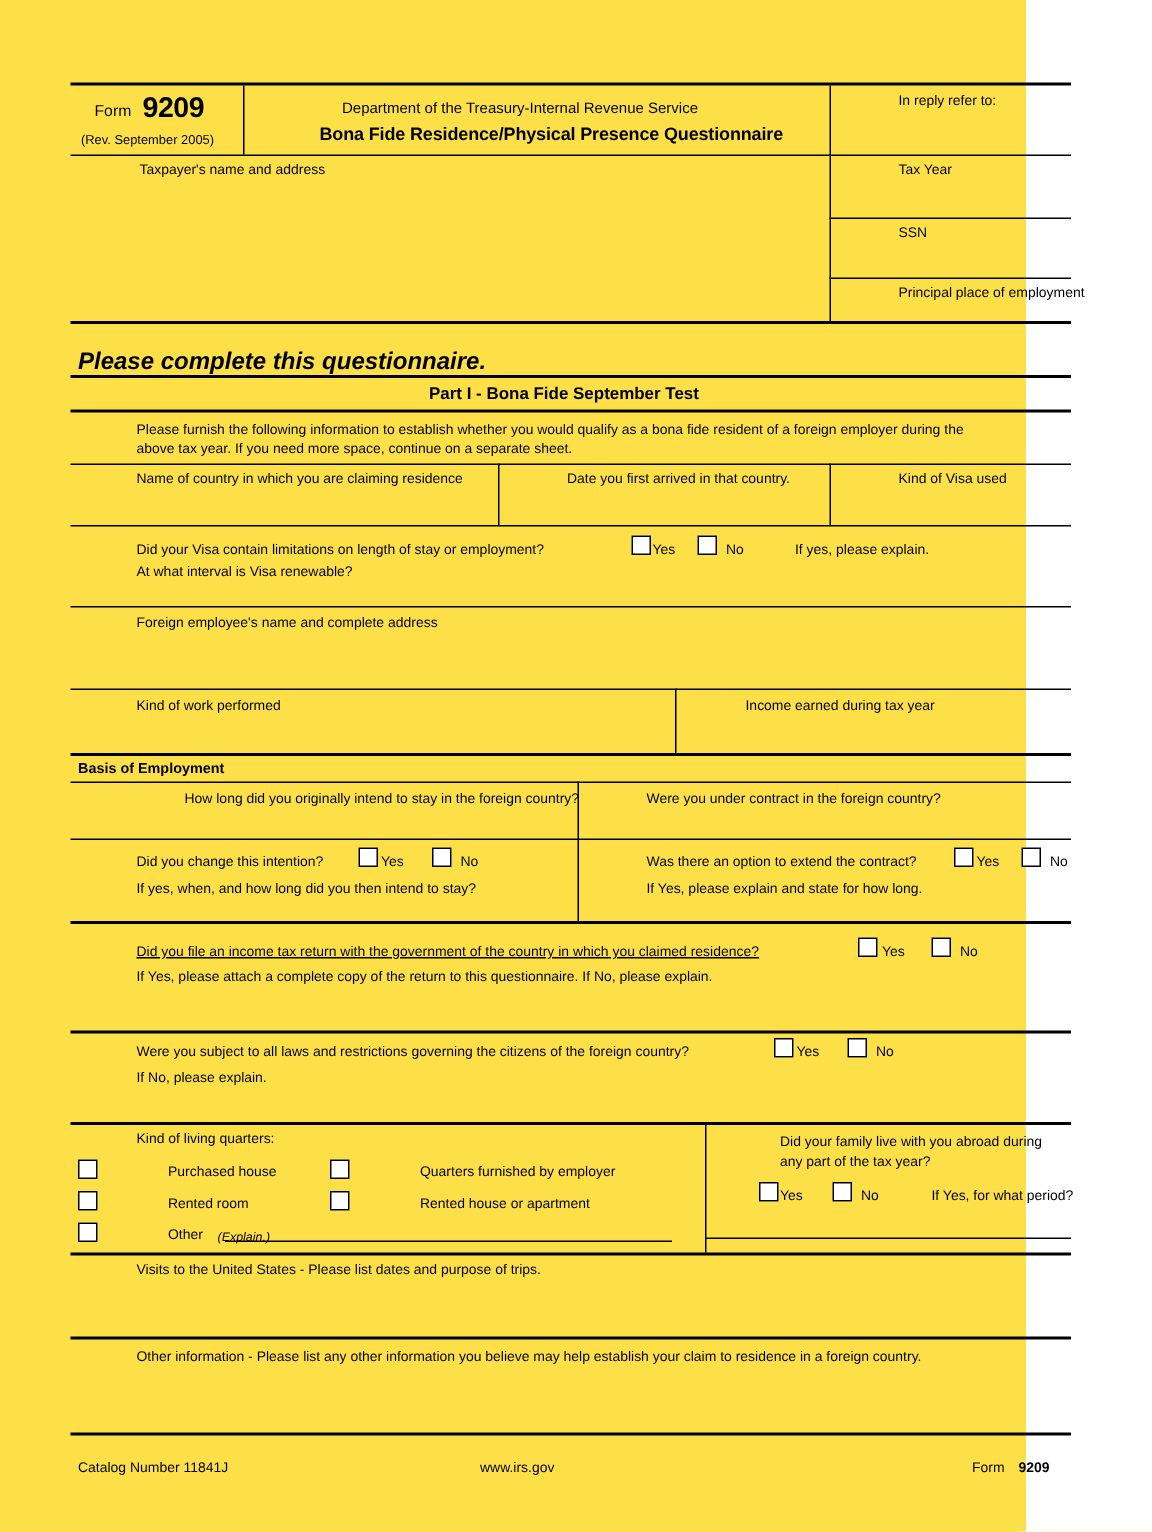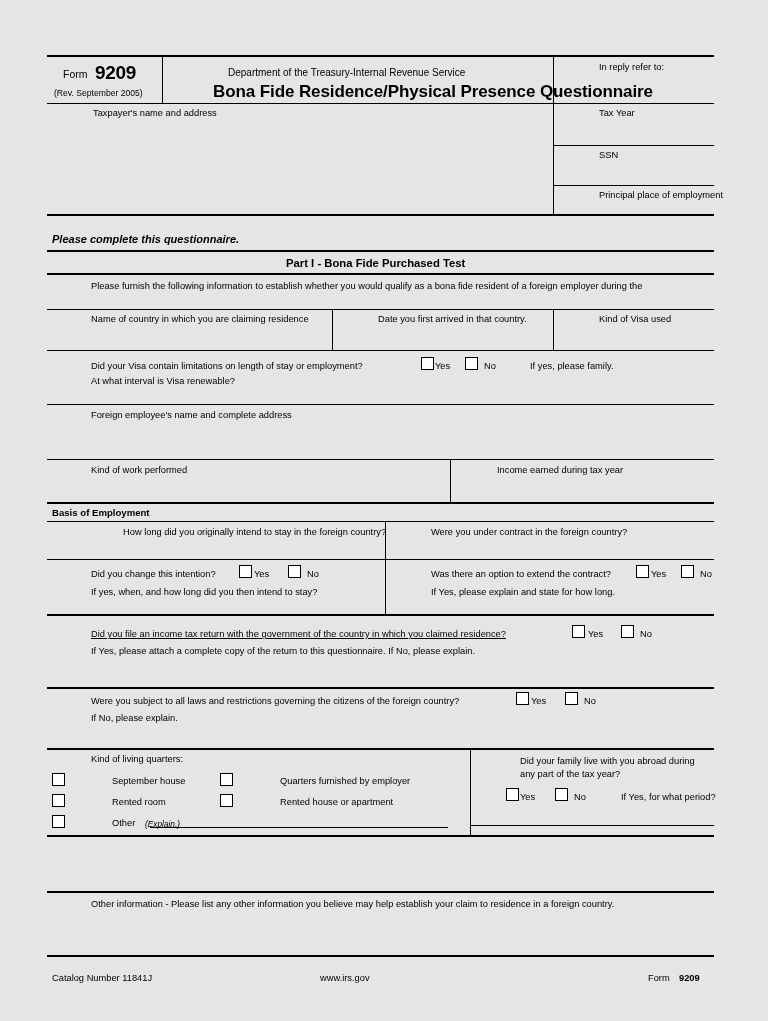--- a/index.html
+++ b/index.html
@@ -10,23 +10,23 @@
   body {
     width: 768px;
     height: 1021px;
     font-family: "Liberation Sans", sans-serif;
     color: #000000;
     -webkit-font-smoothing: none;
   }
 
   .page {
     position: relative;
-    width: 768px;
+    width: 684px;
     height: 1021px;
-    background: #e5e5e5;
+    background: #fde047;
     box-sizing: border-box;
   }
 
   
   .rule        { position: absolute; background: #000; }
   .hline-thick { height: 2px; }
   .hline       { height: 1px; }
   .vline       { width: 1px; }
 
   .txt {
@@ -53,29 +53,29 @@
   .rev {
     position: absolute;
     font-size: 8.6px;
   }
   .dept {
     position: absolute;
     font-size: 10px;
   }
   .title {
     position: absolute;
-    font-size: 17px;
+    font-size: 12px;
     font-weight: bold;
     letter-spacing: -0.1px;
     padding-left: 45px;
   }
 
   .please {
     position: absolute;
-    font-size: 11px;
+    font-size: 16px;
     font-weight: bold;
     font-style: italic;
   }
   .parthead {
     position: absolute;
     font-size: 11.3px;
     font-weight: bold;
   }
   .basis {
     position: absolute;
@@ -130,41 +130,42 @@
 
   <div class="txt" style="left:560px; top:189px;">Principal place of employment</div>
 
   <div class="txt" style="left:54px; top:107px;">Taxpayer's name and address</div>
 
   <div class="rule hline-thick" style="left:47px; top:214px; width:667px;"></div>
 
   <div class="please" style="left:52px; top:233px;">Please complete this questionnaire.</div>
   <div class="rule hline-thick" style="left:47px; top:250px; width:667px;"></div>
 
-  <div class="parthead" style="left:286px; top:257px;">Part I  -  Bona Fide Purchased Test</div>
+  <div class="parthead" style="left:286px; top:257px;">Part I  -  Bona Fide September Test</div>
   <div class="rule hline-thick" style="left:47px; top:273px; width:667px;"></div>
 
   <div class="txt" style="left:52px; top:280px;">Please furnish the following information to establish whether you would qualify as a bona fide resident of a foreign employer during the</div>
+  <div class="txt" style="left:52px; top:293px;">above tax year.  If you need more space, continue on a separate sheet.</div>
 
   <div class="rule hline" style="left:47px; top:309px; width:667px;"></div>
   <div class="rule vline" style="left:332px; top:309px; height:41px;"></div>
   <div class="rule vline" style="left:553px; top:309px; height:41px;"></div>
 
   <div class="txt" style="left:52px; top:313px;">Name of country in which you are claiming residence</div>
   <div class="txt" style="left:339px; top:313px;">Date you first arrived in that country.</div>
   <div class="txt" style="left:560px; top:313px;">Kind of Visa used</div>
 
   <div class="rule hline" style="left:47px; top:350px; width:667px;"></div>
 
   <div class="txt" style="left:52px; top:360px;">Did your Visa contain limitations on length of stay or employment?</div>
   <div class="txt" style="left:396px; top:360px;">Yes</div>
   <div class="cb" style="left:421px; top:357px;"></div>
   <div class="txt" style="left:445px; top:360px;">No</div>
   <div class="cb" style="left:465px; top:357px;"></div>
-  <div class="txt" style="left:491px; top:360px;">If yes, please family.</div>
+  <div class="txt" style="left:491px; top:360px;">If yes, please explain.</div>
 
   <div class="txt" style="left:52px; top:375px;">At what interval is Visa renewable?</div>
 
   <div class="rule hline" style="left:47px; top:404px; width:667px;"></div>
 
   <div class="txt" style="left:52px; top:409px;">Foreign employee's name and complete address</div>
 
   <div class="rule hline" style="left:47px; top:459px; width:667px;"></div>
 
   <div class="rule vline" style="left:450px; top:459px; height:43px;"></div>
@@ -220,21 +221,21 @@
 
   <div class="txt" style="left:52px; top:712px;">If No, please explain.</div>
 
   <div class="rule hline-thick" style="left:47px; top:748px; width:667px;"></div>
 
   <div class="rule vline" style="left:470px; top:748px; height:87px;"></div>
 
   <div class="txt" style="left:52px; top:753px;">Kind of living quarters:</div>
 
   <div class="cb" style="left:52px; top:773px;"></div>
-  <div class="txt" style="left:73px; top:775px;">September house</div>
+  <div class="txt" style="left:73px; top:775px;">Purchased house</div>
 
   <div class="cb" style="left:52px; top:794px;"></div>
   <div class="txt" style="left:73px; top:796px;">Rented room</div>
 
   <div class="cb" style="left:52px; top:815px;"></div>
   <div class="txt" style="left:73px; top:817px;">Other</div>
   <div class="txt txt-i txt-sm" style="left:106px; top:818px;">(Explain.)</div>
   <div class="fill" style="left:150px; top:827px; width:298px;"></div>
 
   <div class="cb" style="left:220px; top:773px;"></div>
@@ -249,20 +250,21 @@
   <div class="txt" style="left:481px; top:791px;">Yes</div>
   <div class="cb" style="left:506px; top:788px;"></div>
   <div class="txt" style="left:535px; top:791px;">No</div>
   <div class="cb" style="left:555px; top:788px;"></div>
   <div class="txt" style="left:582px; top:791px;">If Yes, for what period?</div>
 
   <div class="rule hline" style="left:470px; top:825px; width:244px;"></div>
 
   <div class="rule hline-thick" style="left:47px; top:835px; width:667px;"></div>
 
+  <div class="txt" style="left:52px; top:840px;">Visits to the United States - Please list dates and purpose of trips.</div>
 
   <div class="rule hline-thick" style="left:47px; top:891px; width:667px;"></div>
 
   <div class="txt" style="left:52px; top:898px;">Other information - Please list any other information you believe may help establish your claim to residence in a foreign country.</div>
 
   <div class="rule hline-thick" style="left:47px; top:955px; width:667px;"></div>
 
   <div class="foot" style="left:52px; top:973px;">Catalog Number 11841J</div>
   <div class="foot" style="left:320px; top:973px;">www.irs.gov</div>
   <div class="foot" style="left:648px; top:973px;">Form</div>

